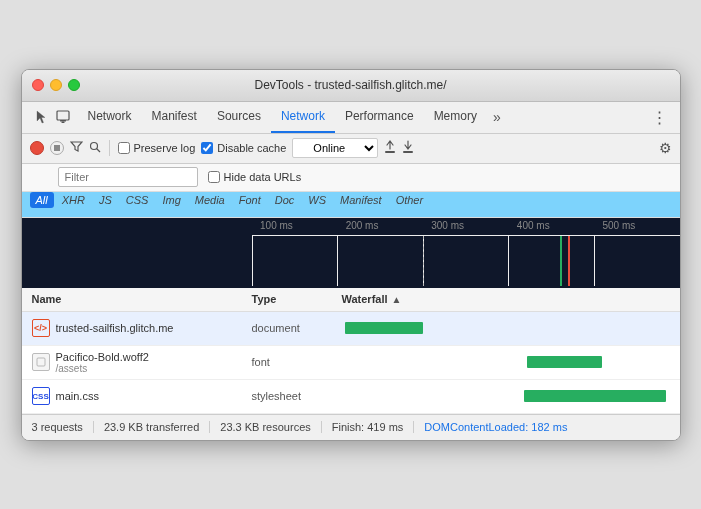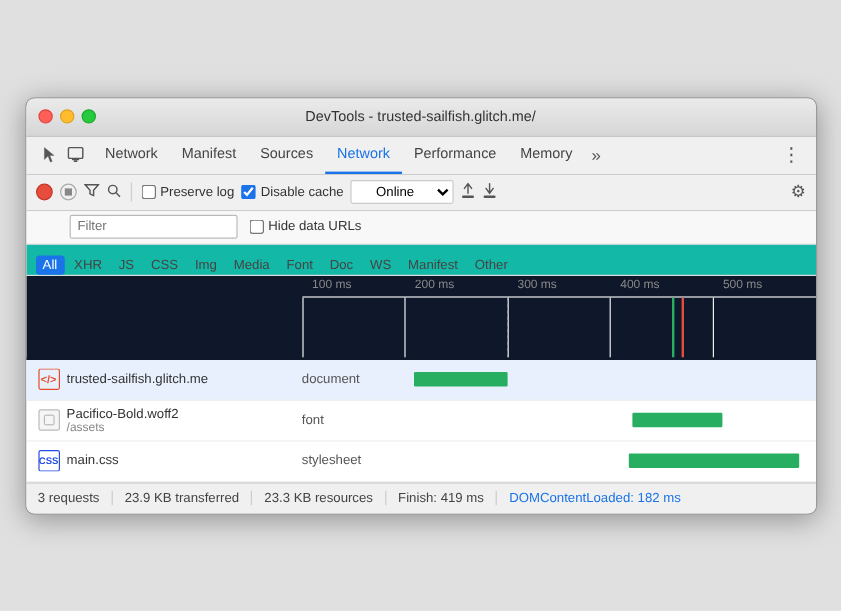--- a/index.html
+++ b/index.html
@@ -208,27 +208,28 @@
       align-items: center;
       gap: 4px;
       font-size: 11px;
       color: #333;
       cursor: pointer;
     }
     .hide-data-label input { width: 12px; height: 12px; }
 
     
     .type-tabs {
-      background: #14b8a6;
+      background: #7dd3fc;
       border-bottom: 1px solid #ddd;
       display: flex;
-      align-items: flex-end;
+      align-items: flex-start;
       height: 26px;
       padding: 0 8px;
       gap: 2px;
+      font-style: italic;
     }
     .type-tab {
       padding: 2px 6px;
       font-size: 11px;
       color: #444;
       cursor: pointer;
       border-radius: 3px;
     }
     .type-tab.active {
       background: #1a73e8;
@@ -480,20 +481,28 @@
       <div style="position:absolute; left:60%; top:0; bottom:0; width:1px; background:#eee;"></div>
       <div style="position:absolute; left:80%; top:0; bottom:0; width:1px; background:#eee;"></div>
 
       <div style="position:absolute; left:72%; top:0; bottom:0; width:1px; border-left:2px solid #27ae60;"></div>
 
       <div style="position:absolute; left:74%; top:0; bottom:0; width:1px; border-left:2px solid #e74c3c;"></div>
     </div>
   </div>
 
   <div class="table-container">
+    <div class="table-header">
+      <div class="col-name">Name</div>
+      <div class="col-type">Type</div>
+      <div class="col-waterfall">
+        <span>Waterfall</span>
+        <span class="sort-arrow">▲</span>
+      </div>
+    </div>
 
     <div class="table-row selected">
       <div class="row-name-cell">
         <div class="row-icon icon-html">&lt;/&gt;</div>
         <span class="row-name-text">trusted-sailfish.glitch.me</span>
       </div>
       <div class="row-type-cell">document</div>
       <div class="row-waterfall-cell">
         <div class="wf-bar bar-green" style="left:1%; width:23%;"></div>
       </div>

